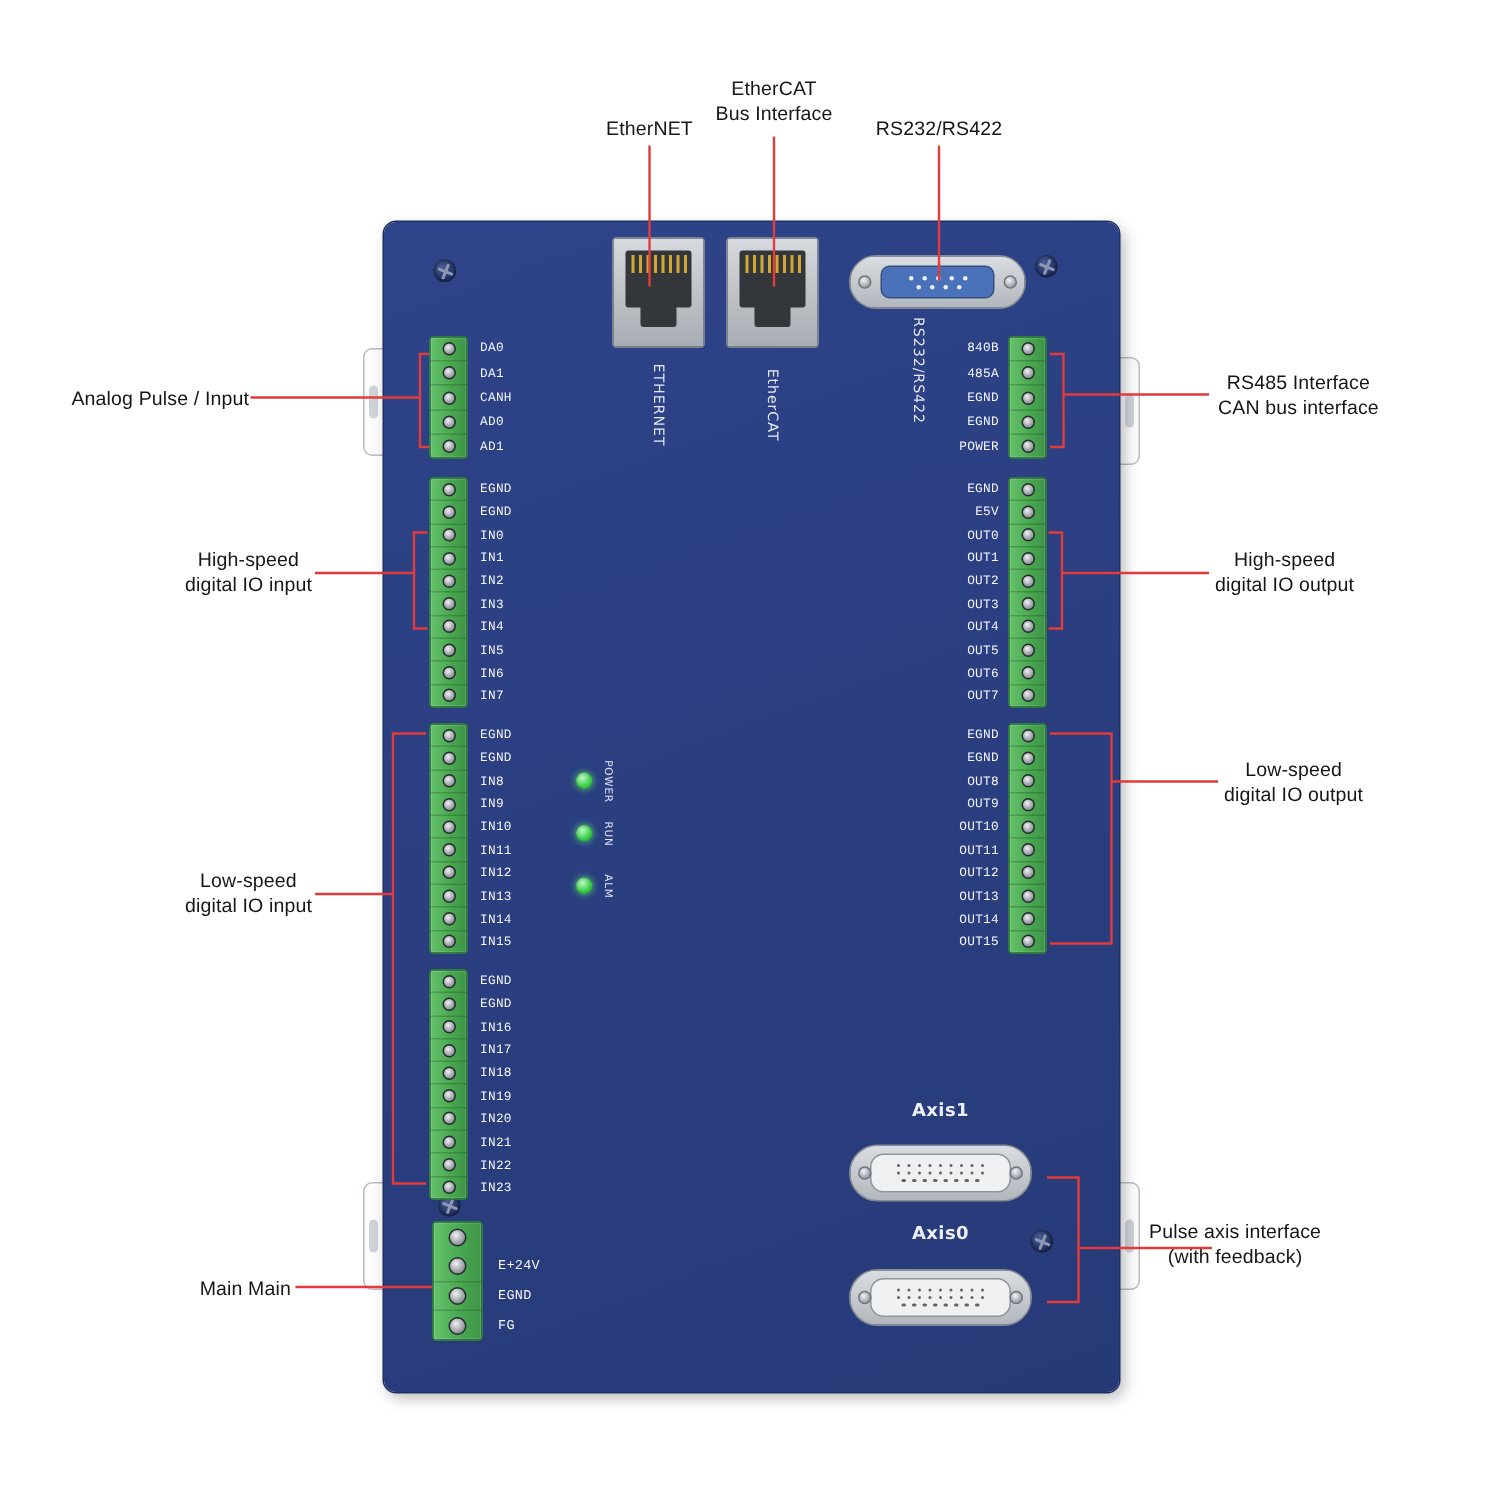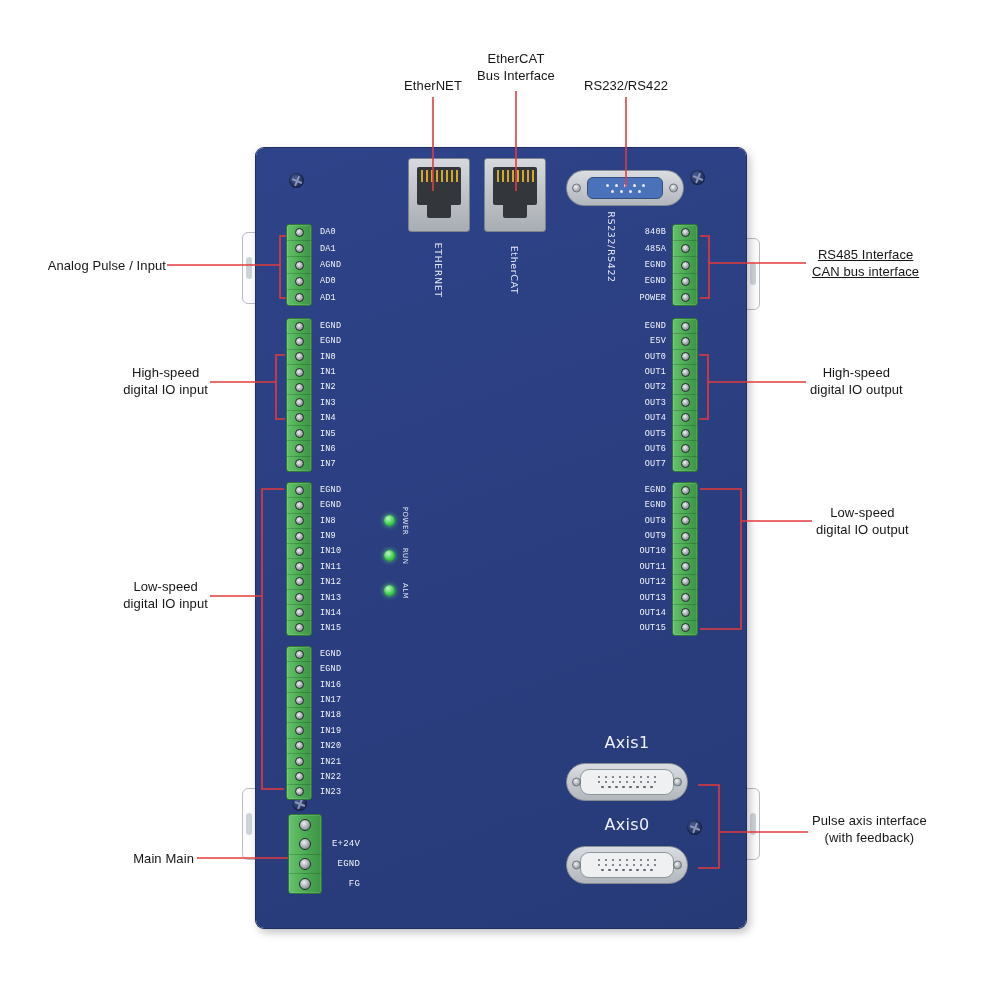--- a/index.html
+++ b/index.html
@@ -60,22 +60,22 @@
   .drow i { width:3px; height:3px; border-radius:50%; background:#e9eef8; }
   .aface { width:94px; height:26px; background:#eef0f2; border:1px solid #8f959c; border-radius:9px;
            display:flex; flex-direction:column; justify-content:center; align-items:center; gap:2.5px; }
   .arow { display:flex; gap:4.5px; }
   .arow i { width:2.5px; height:2.5px; border-radius:50%; background:#60656b; }
 
   
   .silk { position:absolute; width:14px; height:14px; display:flex; align-items:center; justify-content:center;
           white-space:nowrap; transform:rotate(90deg); font-size:9.5px; letter-spacing:.6px;
           color:#e3e8f3; font-family:"DejaVu Sans", sans-serif; }
-  .axis-label { position:absolute; width:64px; text-align:center; font-size:16px; color:#eef1f8;
-                font-family:"DejaVu Sans", sans-serif; letter-spacing:.3px; }
+  .axis-label { position:absolute; width:64px; text-align:center; font-size:12px; color:#eef1f8;
+                font-family:"DejaVu Sans", sans-serif; letter-spacing:.3px;font-weight:bold; }
 
   
   .tblock { position:absolute; width:26px; display:flex; flex-direction:column;
             background:linear-gradient(90deg,#66c36b 0%, #49a850 55%, #3f9447 100%);
             border:1px solid #2d7a35; border-radius:3px; box-shadow:inset 0 0 0 1px rgba(255,255,255,.12); }
   .tblock .pins { display:flex; flex-direction:column; flex:1; }
   .pin-cell { flex:1; display:flex; align-items:center; justify-content:center; }
   .pins .pin-cell:not(:first-child) { border-top:1px solid rgba(10,40,15,.22); }
   .pin-hole { width:9px; height:9px; border-radius:50%; border:1.5px solid #272b30;
               background:radial-gradient(circle at 40% 35%, #f0f1f2, #9aa0a6 60%, #6b7075); }
@@ -110,27 +110,27 @@
 Bus Interface</div>
   <div class="callout top" style="left:626px; top:77px;">RS232/RS422</div>
 
   <div class="callout left" style="right:834px; top:257px;">Analog Pulse / Input</div>
   <div class="callout left" style="right:792px; top:364px;">High-speed
 digital IO input</div>
   <div class="callout left" style="right:792px; top:578px;">Low-speed
 digital IO input</div>
   <div class="callout left" style="right:806px; top:850px;">Main Main</div>
 
-  <div class="callout right" style="left:812px; top:246px;text-decoration:underline;">RS485 Interface
+  <div class="callout right" style="left:812px; top:246px;">RS485 Interface
 CAN bus interface</div>
   <div class="callout right" style="left:810px; top:364px;">High-speed
 digital IO output</div>
   <div class="callout right" style="left:816px; top:504px;">Low-speed
 digital IO output</div>
-  <div class="callout right" style="left:812px; top:812px;">Pulse axis interface
+  <div class="callout right" style="left:766px; top:812px;">Pulse axis interface
 (with feedback)</div>
 
   <span class="tab l" style="left:242px; top:232px;"></span>
   <span class="tab l" style="left:242px; top:788px;"></span>
   <span class="tab r" style="left:744px; top:238px;"></span>
   <span class="tab r" style="left:744px; top:788px;"></span>
 
   <div class="board">
 
     <span class="screw" style="left:33px; top:25px;"></span>
@@ -203,21 +203,21 @@
             <span class="pin-hole"></span>
           </div>
           <div class="pin-cell">
             <span class="pin-hole"></span>
           </div>
         </div>
     </div>
     <div class="pin-col" style="left:64px; top:76px; height:82px;">
         <div class="pin-label">DA0</div>
         <div class="pin-label">DA1</div>
-        <div class="pin-label">AGND</div>
+        <div class="pin-label">CANH</div>
         <div class="pin-label">AD0</div>
         <div class="pin-label">AD1</div>
       </div>
 
     <div class="tblock" style="left:30px; top:170px; height:154px;">
       <div class="pins">
           <div class="pin-cell">
             <span class="pin-hole"></span>
           </div>
           <div class="pin-cell">
@@ -365,21 +365,21 @@
             <span class="pin-hole big"></span>
           </div>
           <div class="pin-cell">
             <span class="pin-hole big"></span>
           </div>
           <div class="pin-cell">
             <span class="pin-hole big"></span>
           </div>
         </div>
     </div>
-    <div class="pin-col power-col" style="left:76px; top:686px; height:60px;align-items:flex-end;">
+    <div class="pin-col power-col" style="left:76px; top:686px; height:60px;">
         <div class="pin-label">E+24V</div>
         <div class="pin-label">EGND</div>
         <div class="pin-label">FG</div>
       </div>
 
     <div class="tblock" style="left:416px; top:76px; height:82px;">
       <div class="pins">
           <div class="pin-cell">
             <span class="pin-hole"></span>
           </div>

